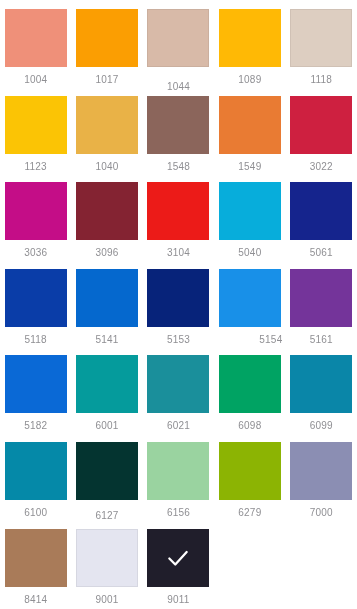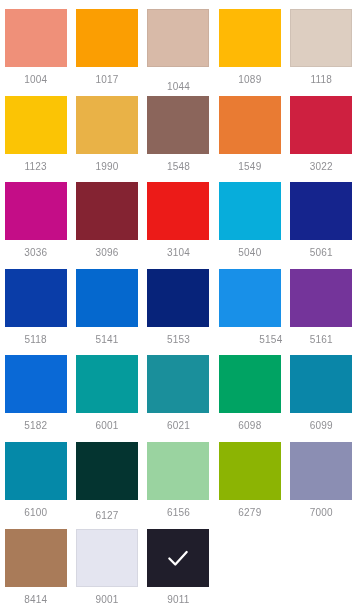--- a/index.html
+++ b/index.html
@@ -86,21 +86,21 @@
     <div class="swatch-cell">
       <div class="swatch-chip light-chip" style="background-color: rgb(221, 206, 193);"></div>
       <div class="swatch-label" style="color: rgb(143, 143, 147);">1118</div>
     </div>
     <div class="swatch-cell">
       <div class="swatch-chip" style="background-color: rgb(251, 196, 5);"></div>
       <div class="swatch-label" style="color: rgb(143, 143, 147);">1123</div>
     </div>
     <div class="swatch-cell">
       <div class="swatch-chip" style="background-color: rgb(233, 178, 71);"></div>
-      <div class="swatch-label" style="color: rgb(143, 143, 147);">1990</div>
+      <div class="swatch-label" style="color: rgb(143, 143, 147);">1040</div>
     </div>
     <div class="swatch-cell">
       <div class="swatch-chip" style="background-color: rgb(139, 101, 91);"></div>
       <div class="swatch-label" style="color: rgb(143, 143, 147);">1548</div>
     </div>
     <div class="swatch-cell">
       <div class="swatch-chip" style="background-color: rgb(233, 123, 51);"></div>
       <div class="swatch-label" style="color: rgb(143, 143, 147);">1549</div>
     </div>
     <div class="swatch-cell">

